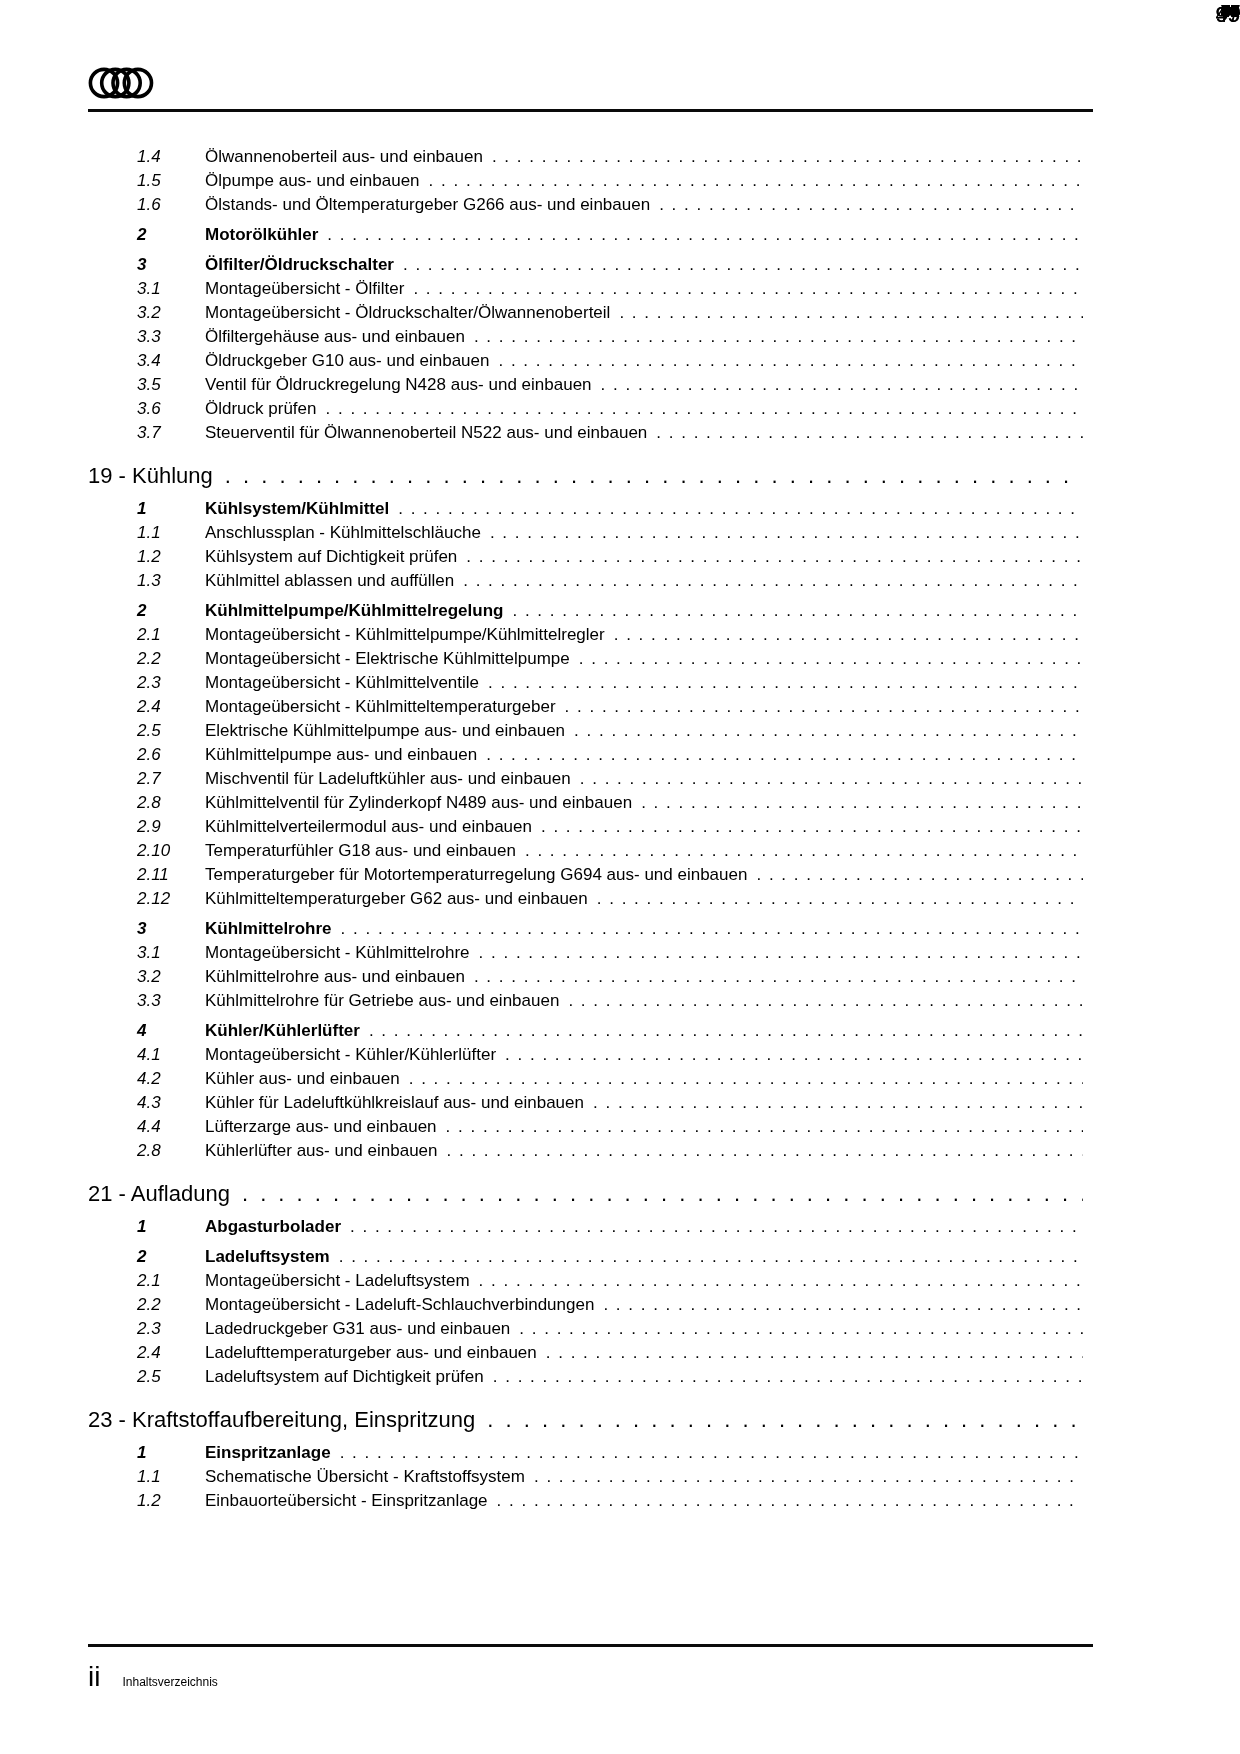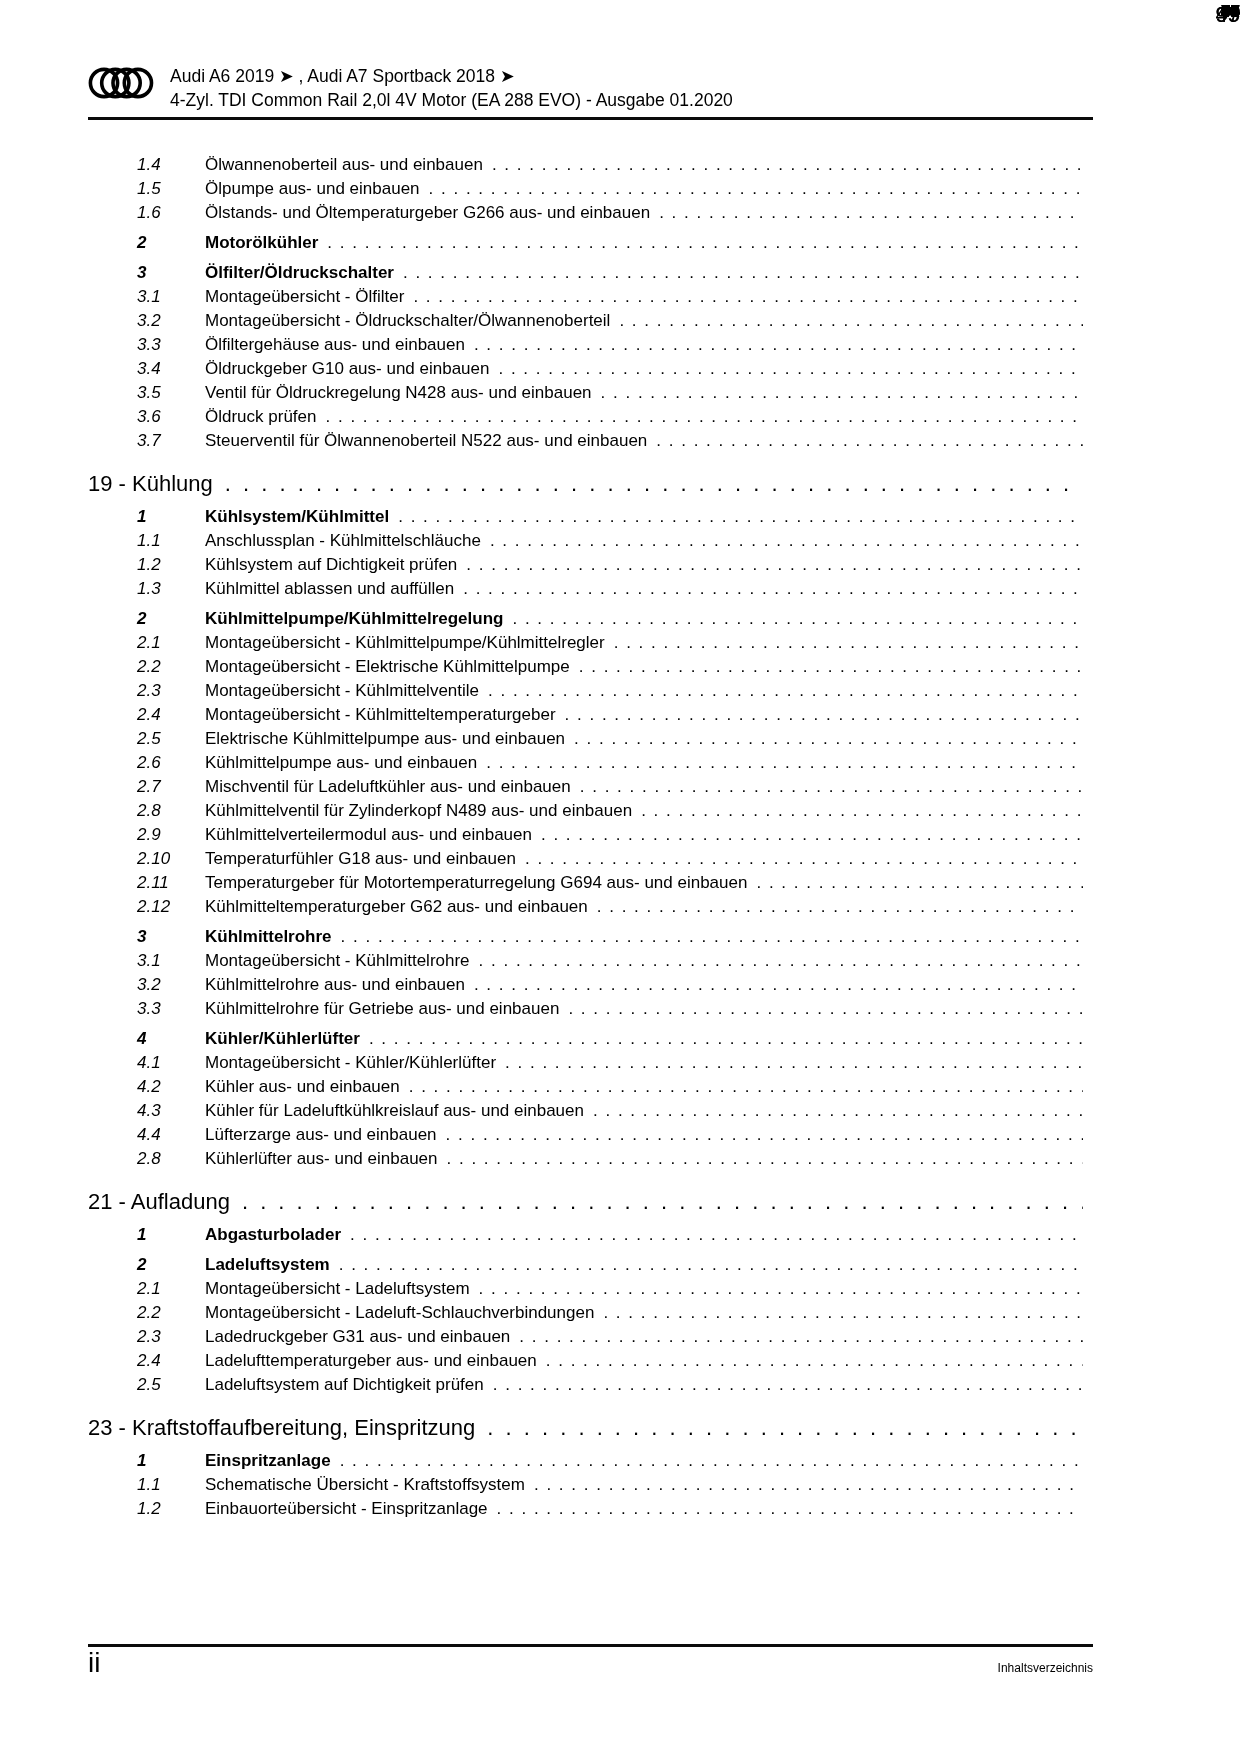--- a/index.html
+++ b/index.html
@@ -30,45 +30,41 @@
   .row .page { flex: 0 0 44px; text-align: right; }
   .row.section { margin-top: 6px; }
   .row.section .num, .row.section .title, .row.section .page { font-weight: bold; }
   .row.chapter { margin-top: 16px; margin-bottom: 5px; font-size: 22px; line-height: 30px; }
   .row.chapter .dots { letter-spacing: 3px; margin-left: 12px; }
   .row.chapter .page { flex-basis: 48px; }
 
   
   .footer { position: absolute; left: 88px; top: 1644px; width: 1005px; }
   .footer-rule { border: none; border-top: 3px solid #0a0a0a; margin: 0; }
-  .footer-line { display: flex; align-items: baseline; margin-top: 1px; justify-content: space-between; }
+  .footer-line { display: flex; align-items: baseline; margin-top: 15px; }
   .footer-page { font-size: 28px; line-height: 30px; }
   .footer-label { font-size: 12px; margin-left: 22px; }
 </style>
 </head>
 <body>
 
 <div class="page">
 
   <div class="header">
     <div class="header-top">
       <span class="logo">
         <svg width="66" height="34" viewBox="0 0 66 34">
           <g fill="none" stroke="#000" stroke-width="3.6">
             <circle cx="16" cy="17" r="13.6"></circle>
             <circle cx="27.3" cy="17" r="13.6"></circle>
             <circle cx="38.6" cy="17" r="13.6"></circle>
             <circle cx="49.9" cy="17" r="13.6"></circle>
           </g>
         </svg>
       </span>
-      <div class="header-text">
-        <div>Audi A6 2019 ➤ , Audi A7 Sportback 2018 ➤</div>
-        <div>4-Zyl. TDI Common Rail 2,0l 4V Motor (EA 288 EVO) - Ausgabe 01.2020</div>
-      </div>
     </div>
     <hr class="header-rule">
   </div>
 
   <div class="toc" id="toc-list">
       <div class="row sub">
         <span class="num">1.4</span>
         <span class="title">Ölwannenoberteil aus- und einbauen</span>
         <span class="dots">. . . . . . . . . . . . . . . . . . . . . . . . . . . . . . . . . . . . . . . . . . . . . . . . . . . . . . . . . . . . . . . . . . . . . . . . . . . . . . . . . . . . . . . . . . . . . . . . . . . . . . . . . . . . . . . . . . . . . . . . . . . . . . . . . . . . . . . . . . . . . . . . . . . . . . . . . . . . . . . .</span>
         <span class="page">44</span>

